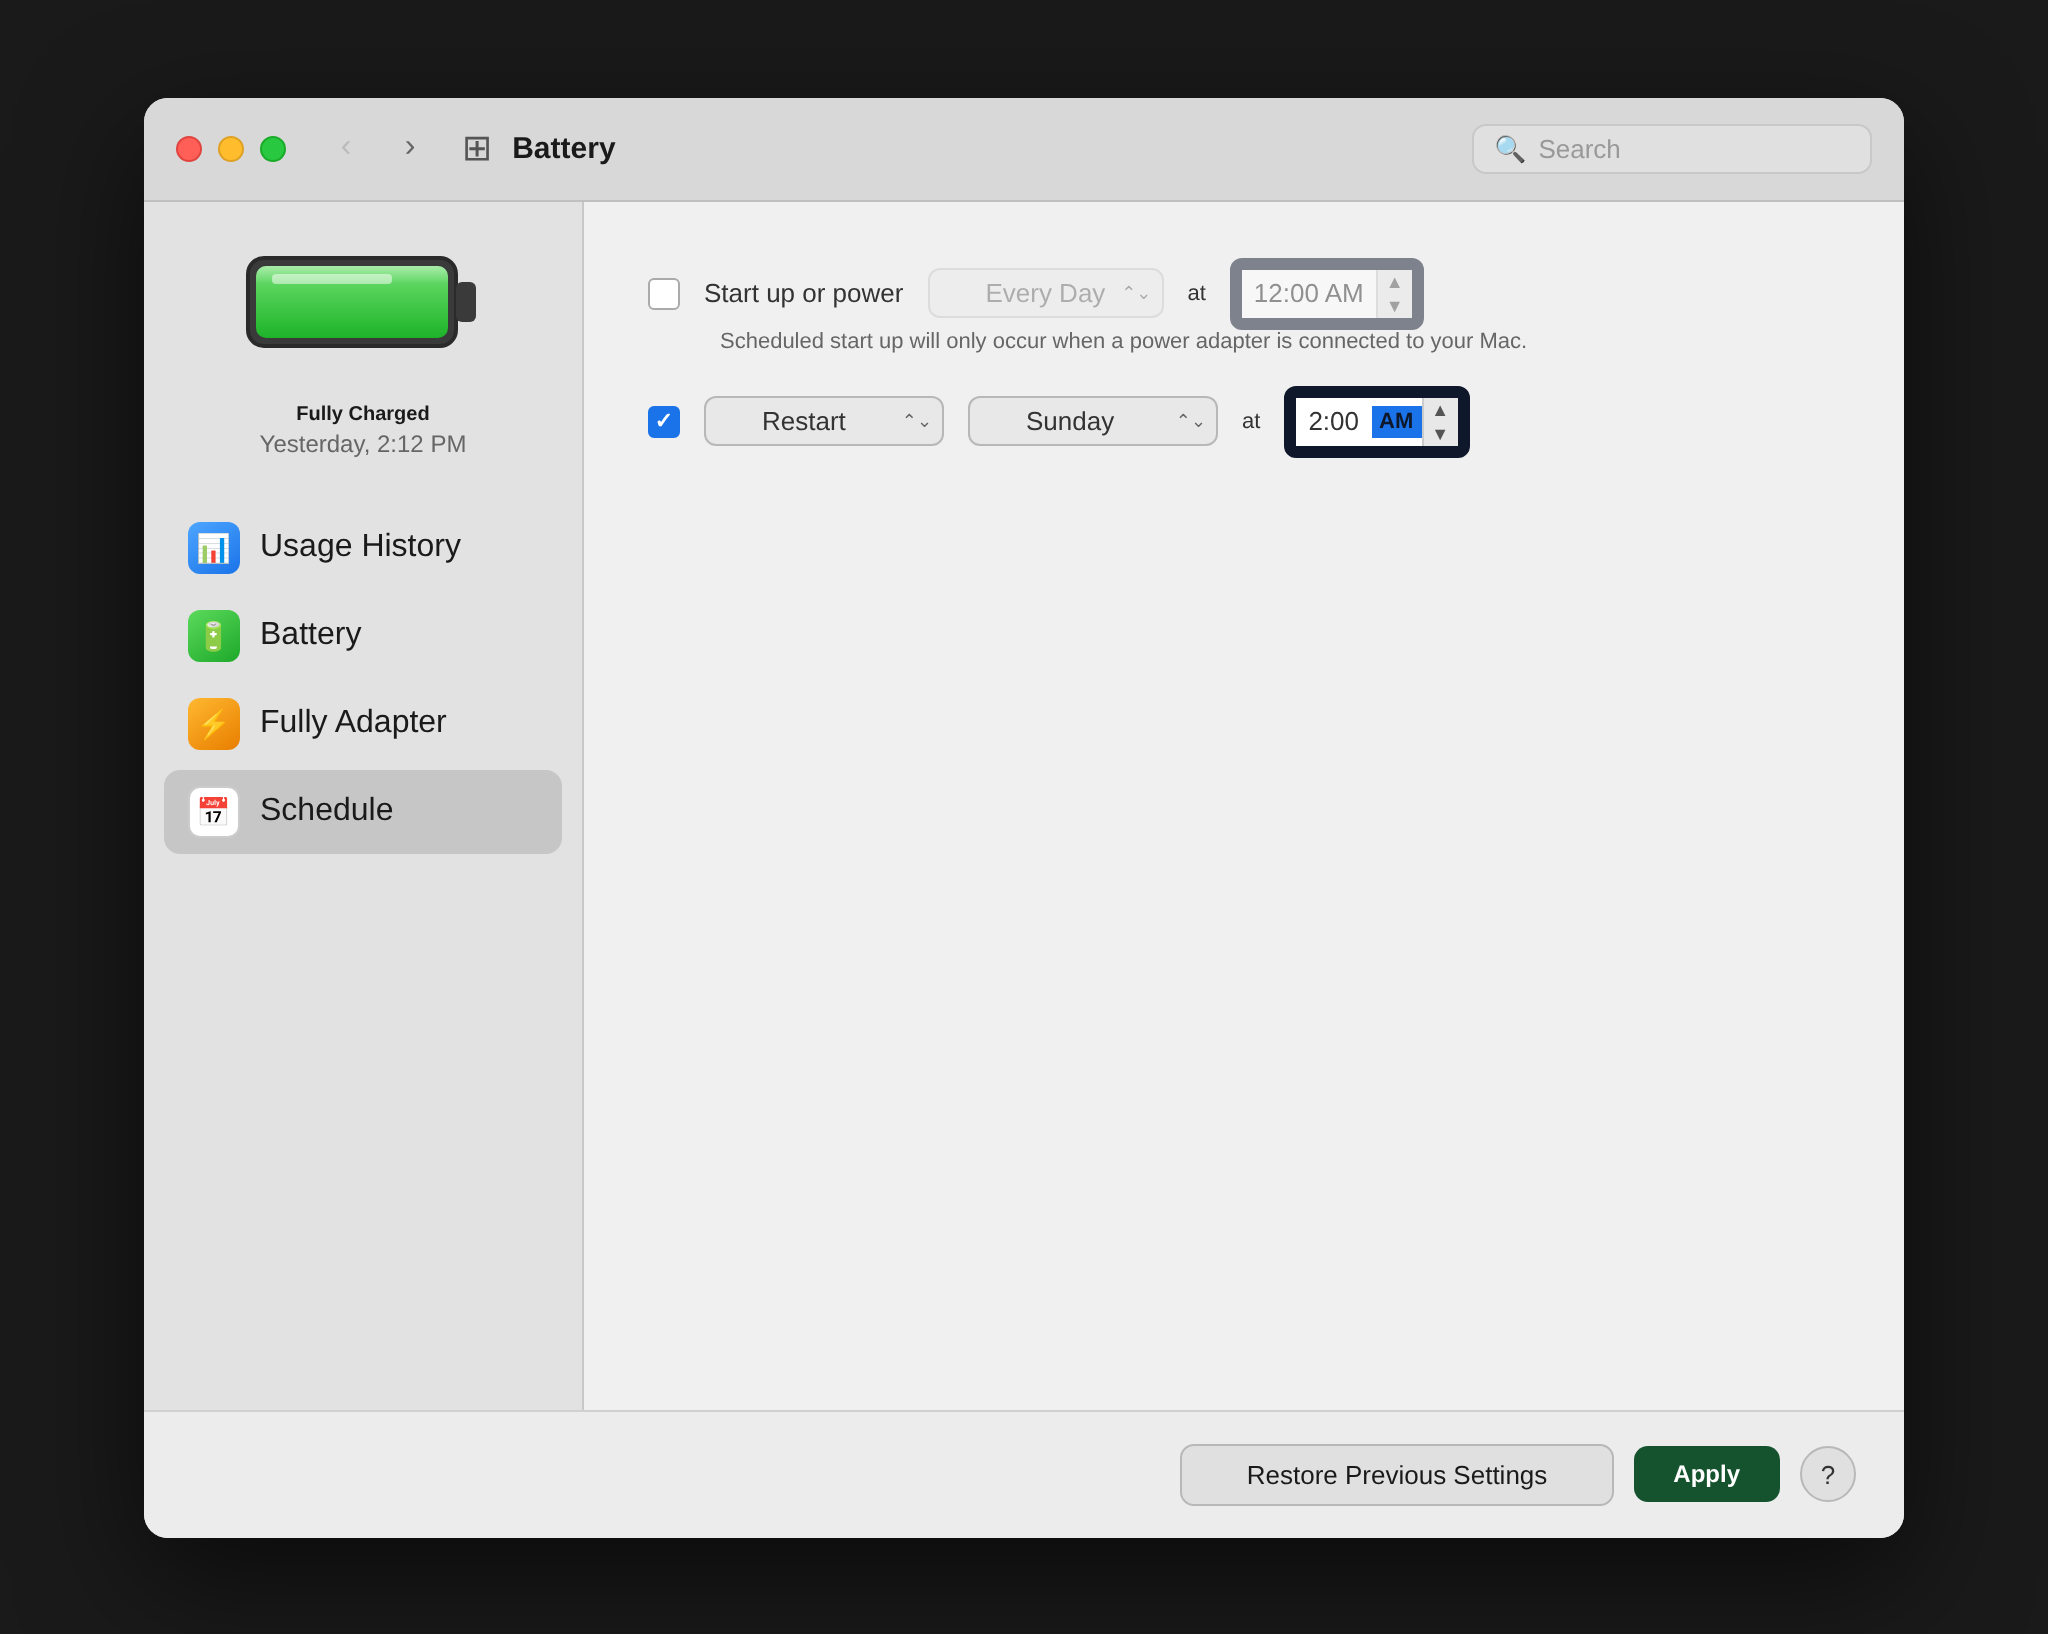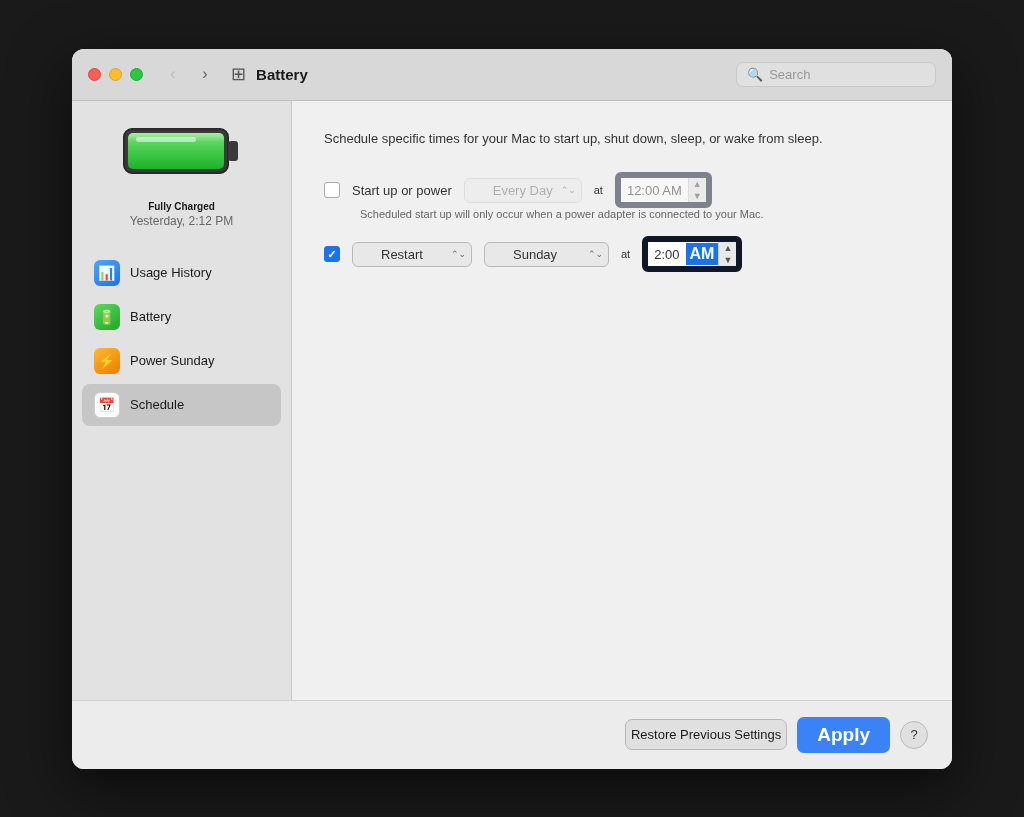--- a/index.html
+++ b/index.html
@@ -183,21 +183,21 @@
       justify-content: center;
       font-size: 14px;
       flex-shrink: 0;
     }
 
     .icon-blue { background: linear-gradient(145deg, #4da6ff, #1a73e8); }
     .icon-green { background: linear-gradient(145deg, #5cda5c, #1da829); }
     .icon-orange { background: linear-gradient(145deg, #ffb830, #e87e00); }
 
     .sidebar-label {
-      font-size: 13px;
+      font-size: 16px;
       color: #1a1a1a;
     }
 
     
     .panel {
       flex: 1;
       background: #f0f0f0;
       display: flex;
       flex-direction: column;
       padding: 28px 32px;
@@ -313,23 +313,23 @@
 
     .time-display {
       padding: 4px 6px;
       font-size: 13px;
       color: #333;
       background: transparent;
     }
 
     .time-ampm {
       background: #1a73e8;
-      color: #ffffff;
+      color: #0f172a;
       padding: 2px 4px;
-      font-size: 16px;
+      font-size: 11px;
       font-weight: 600;
     }
 
     .time-stepper {
       display: flex;
       flex-direction: column;
       background: #e8e8e8;
       border-left: 1px solid #ccc;
       padding: 0 4px;
     }
@@ -356,32 +356,32 @@
       gap: 10px;
       border-top: 1px solid #d0d0d0;
       background: #ececec;
       flex-shrink: 0;
     }
 
     .btn-restore {
       background: #e0e0e0;
       border: 1px solid #b8b8b8;
       border-radius: 7px;
-      padding: 7px 5px;
+      padding: 7px 32px;
       font-size: 13px;
       color: #1a1a1a;
       cursor: pointer;
     }
 
     .btn-apply {
-      background: #3b82f6;
+      background: #14532d;
       border: none;
       border-radius: 7px;
       padding: 7px 20px;
-      font-size: 19px;
+      font-size: 12px;
       font-weight: 600;
       color: #fff;
       cursor: pointer;
     }
 
     .btn-help {
       background: #e0e0e0;
       border: 1px solid #b8b8b8;
       border-radius: 50%;
       width: 28px;
@@ -467,33 +467,32 @@
         <div class="sidebar-item">
           <div class="sidebar-icon icon-green">
             <span style="font-size:14px;">🔋</span>
           </div>
           <span class="sidebar-label">Battery</span>
         </div>
         <div class="sidebar-item">
           <div class="sidebar-icon icon-orange">
             <span style="font-size:14px;">⚡</span>
           </div>
-          <span class="sidebar-label">Power Sunday</span>
+          <span class="sidebar-label">Fully Adapter</span>
         </div>
         <div class="sidebar-item active">
           <div class="sidebar-icon" style="background:#fff;border:1px solid #ccc;">
             <span style="font-size:14px;">📅</span>
           </div>
           <span class="sidebar-label">Schedule</span>
         </div>
       </nav>
     </div>
 
     <div class="panel">
-      <p class="panel-description">Schedule specific times for your Mac to start up, shut down, sleep, or wake from sleep.</p>
 
       <div class="schedule-section">
 
         <div>
           <div class="schedule-row">
             <div class="checkbox-custom"></div>
             <span class="schedule-label">Start up or power</span>
             <div class="select-wrapper disabled-select">
               <select class="dropdown-select" disabled="">
                 <option>Every Day</option>

